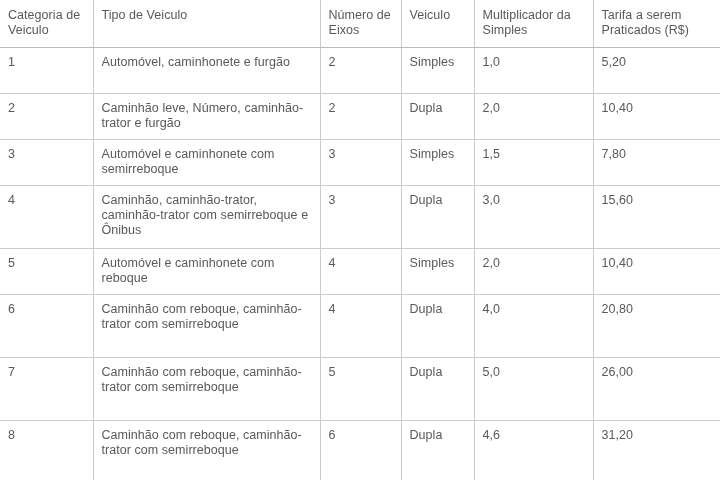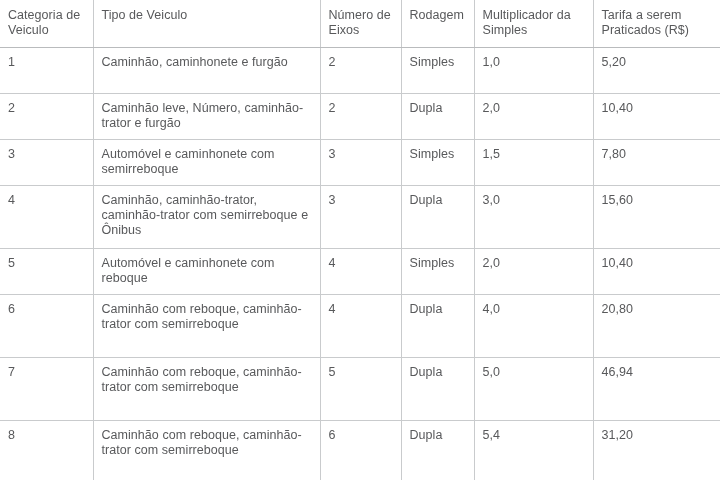--- a/index.html
+++ b/index.html
@@ -99,38 +99,38 @@
         <th>
           <span class="cell-text">Categoria de Veiculo</span>
         </th>
         <th>
           <span class="cell-text">Tipo de Veiculo</span>
         </th>
         <th>
           <span class="cell-text">Número de Eixos</span>
         </th>
         <th>
-          <span class="cell-text">Rodagem</span>
+          <span class="cell-text">Veiculo</span>
         </th>
         <th>
           <span class="cell-text">Multiplicador da Simples</span>
         </th>
         <th>
           <span class="cell-text">Tarifa a serem Praticados (R$)</span>
         </th>
       </tr>
     </thead>
     <tbody>
 
       <tr data-row="r1">
         <td>
             <span class="cell-text">1</span>
           </td>
         <td>
-            <span class="cell-text">Caminhão, caminhonete e furgão</span>
+            <span class="cell-text">Automóvel, caminhonete e furgão</span>
           </td>
         <td>
             <span class="cell-text">2</span>
           </td>
         <td>
             <span class="cell-text">Simples</span>
           </td>
         <td>
             <span class="cell-text">1,0</span>
           </td>
@@ -254,39 +254,39 @@
         <td>
             <span class="cell-text">5</span>
           </td>
         <td>
             <span class="cell-text">Dupla</span>
           </td>
         <td>
             <span class="cell-text">5,0</span>
           </td>
         <td>
-            <span class="cell-text">46,94</span>
+            <span class="cell-text">26,00</span>
           </td>
       </tr>
 
       <tr data-row="r8">
         <td>
             <span class="cell-text">8</span>
           </td>
         <td>
             <span class="cell-text">Caminhão com reboque, caminhão-trator com semirreboque</span>
           </td>
         <td>
             <span class="cell-text">6</span>
           </td>
         <td>
             <span class="cell-text">Dupla</span>
           </td>
         <td>
-            <span class="cell-text">5,4</span>
+            <span class="cell-text">4,6</span>
           </td>
         <td>
             <span class="cell-text">31,20</span>
           </td>
       </tr>
 
     </tbody>
   </table>
 </div>
 

